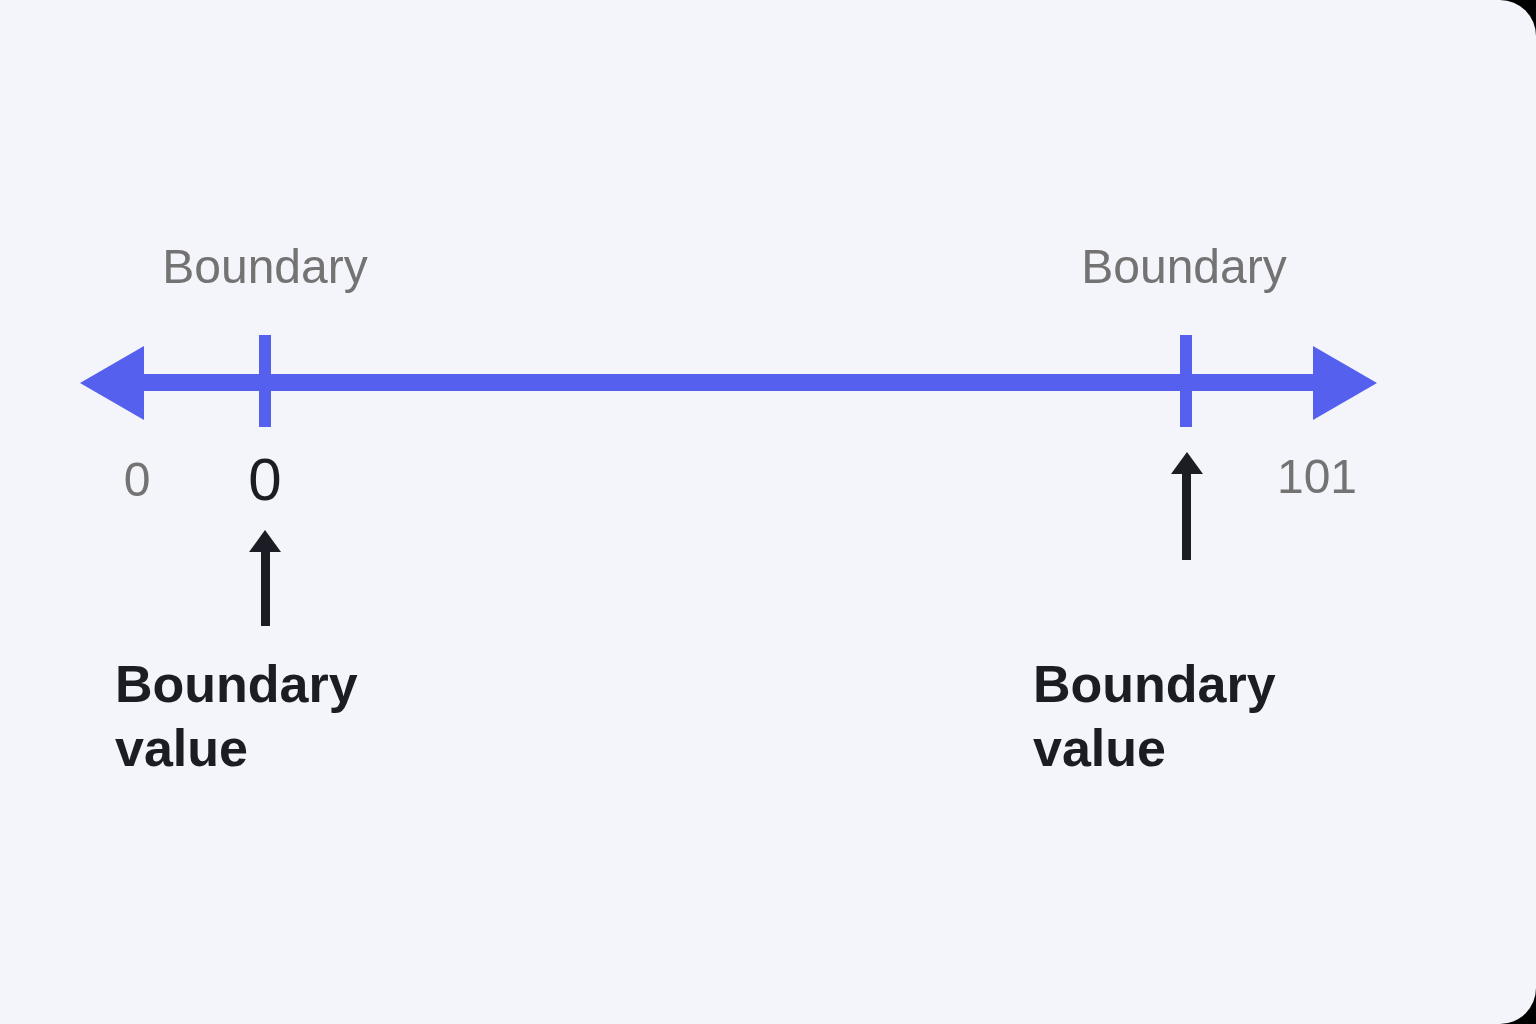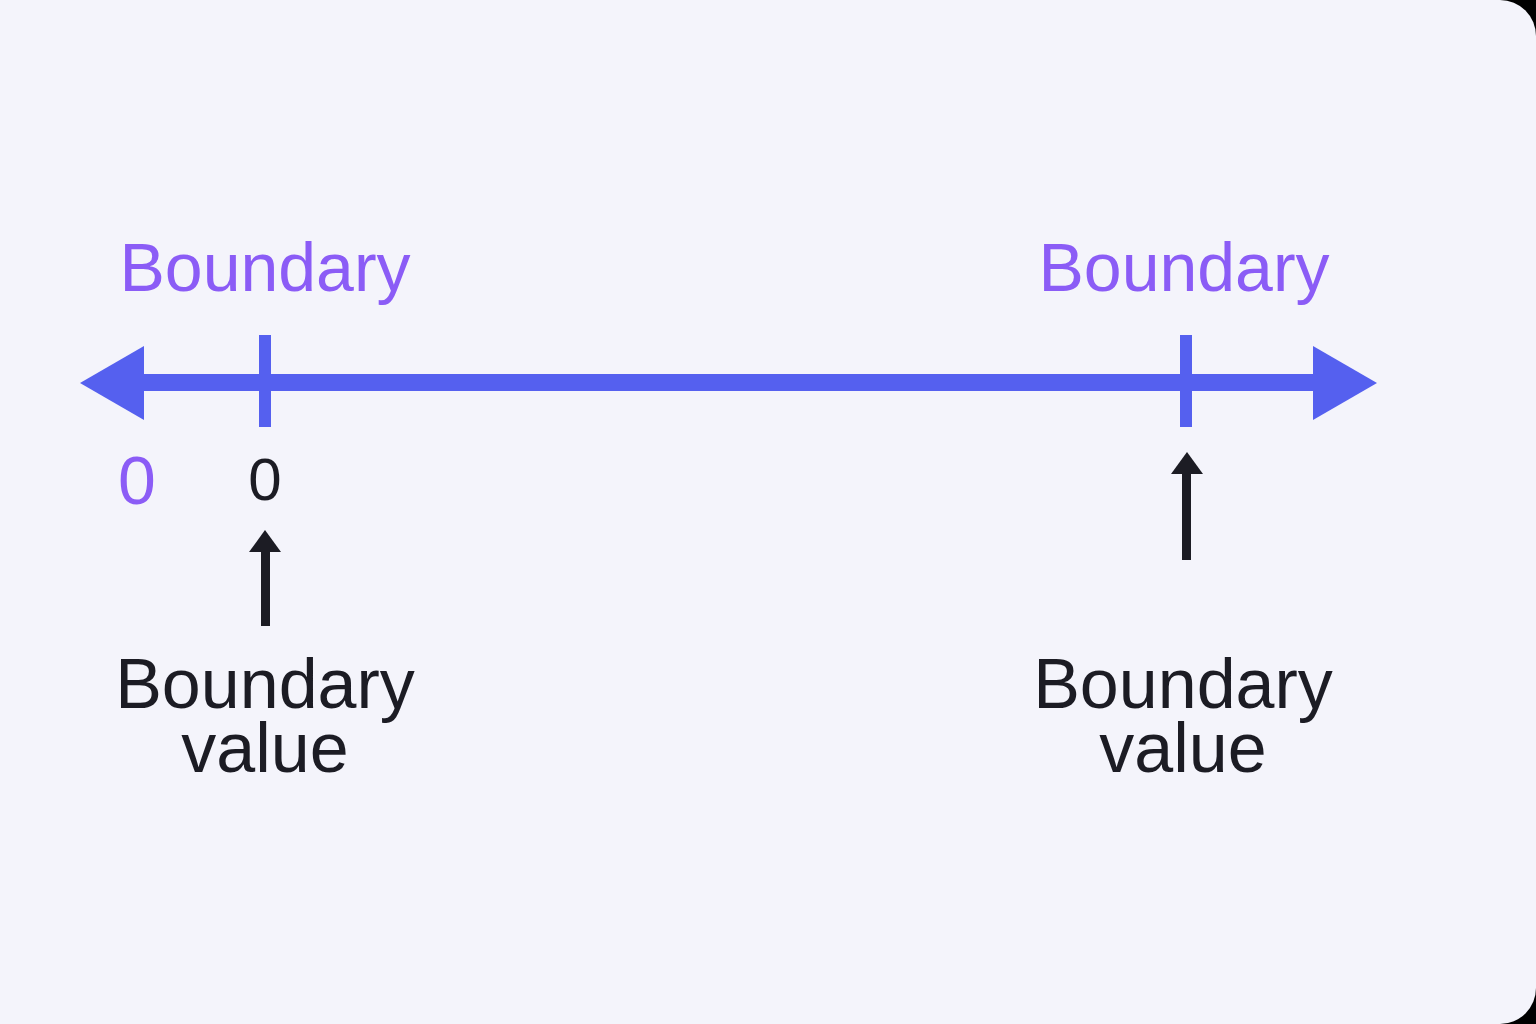--- a/index.html
+++ b/index.html
@@ -53,22 +53,22 @@
     top: 335px;
     width: 12px;
     height: 92px;
     background: #5560ef;
   }
   .tick.left  { left: 259px; }
   .tick.right { left: 1180px; }
   
   .blue-text {
     position: absolute;
-    color: #8b5cf6;
-    font-size: 68px;
+    color: #737373;
+    font-size: 48px;
     line-height: 66px;
     white-space: nowrap;
     transform: translateX(-50%);
   }
   .boundary-label.left  { left: 265px;  top: 234px; }
   .boundary-label.right { left: 1184px; top: 234px; }
   .axis-min { left: 137px;  top: 447px; }
   .axis-max { left: 1317px; top: 444px; }
   
   .dark-text {
@@ -77,25 +77,26 @@
     transform: translateX(-50%);
   }
   .tick-value {
     font-size: 60px;
     line-height: 66px;
     white-space: nowrap;
   }
   .tick-value.left  { left: 265px;  top: 447px; }
   .tick-value.right { left: 1184px; top: 566px; }
   .caption {
-    font-size: 70px;
+    font-size: 52px;
     line-height: 64px;
     width: 300px;
-    text-align: center;
+    text-align: left;
     transform: none;
+    font-weight: bold;
   }
   .caption.left  { left: 115px;  top: 652px; }
   .caption.right { left: 1033px; top: 652px; }
   
   .pointer-head {
     position: absolute;
     width: 0; height: 0;
     border-left: 16px solid transparent;
     border-right: 16px solid transparent;
     border-bottom: 22px solid #1c1c24;
@@ -119,20 +120,21 @@
     <div class="blue-text boundary-label left">Boundary</div>
     <div class="blue-text boundary-label right">Boundary</div>
 
     <div class="axis-head-left"></div>
     <div class="axis-line"></div>
     <div class="axis-head-right"></div>
     <div class="tick left"></div>
     <div class="tick right"></div>
 
     <div class="blue-text axis-min">0</div>
+    <div class="blue-text axis-max">101</div>
 
     <div class="dark-text tick-value left">0</div>
 
     <div class="pointer-head left"></div>
     <div class="pointer-shaft left"></div>
     <div class="pointer-head right"></div>
     <div class="pointer-shaft right"></div>
 
     <div class="dark-text caption left">Boundary value</div>
     <div class="dark-text caption right">Boundary value</div>

